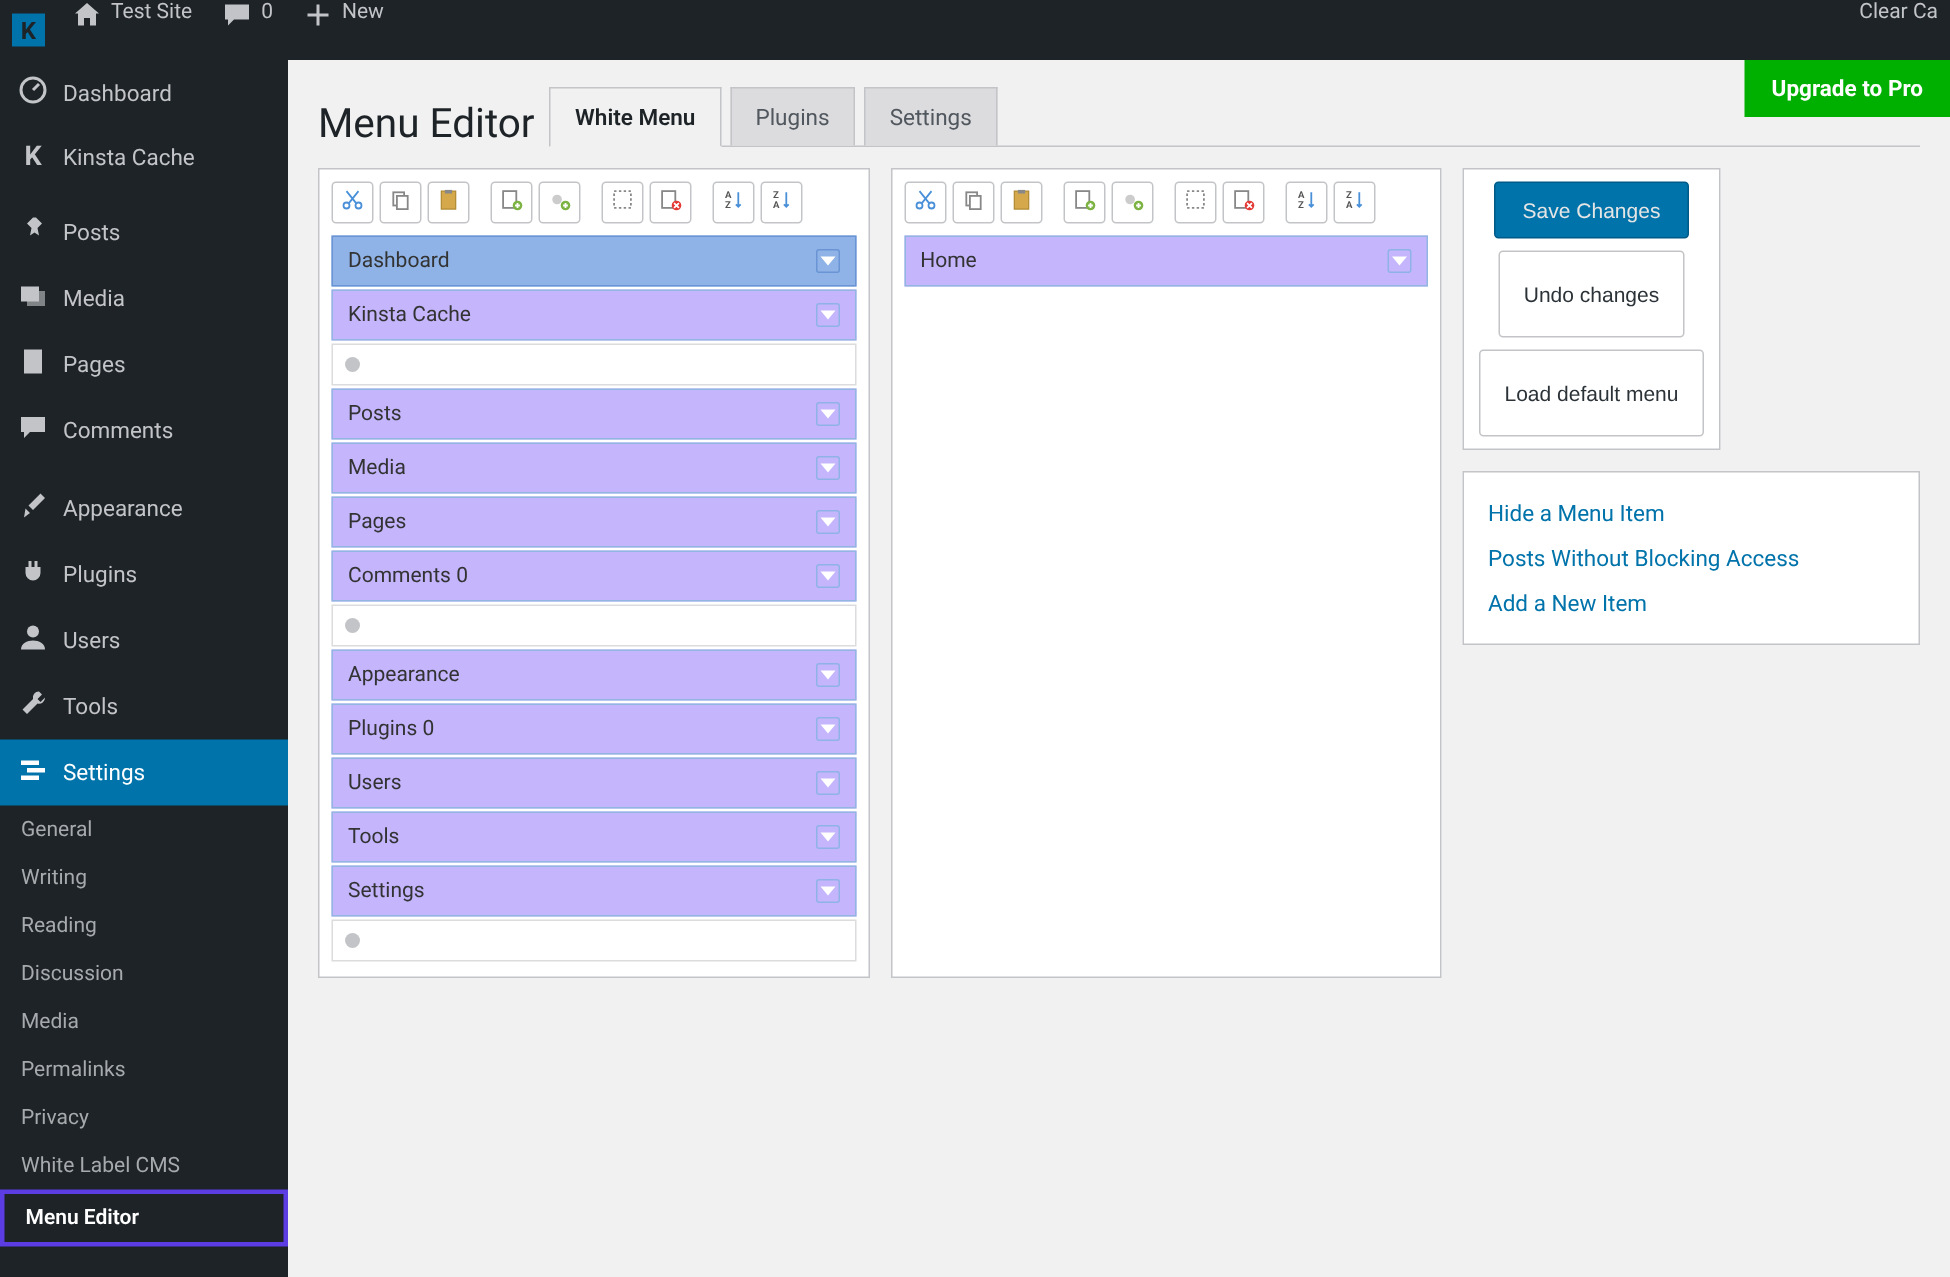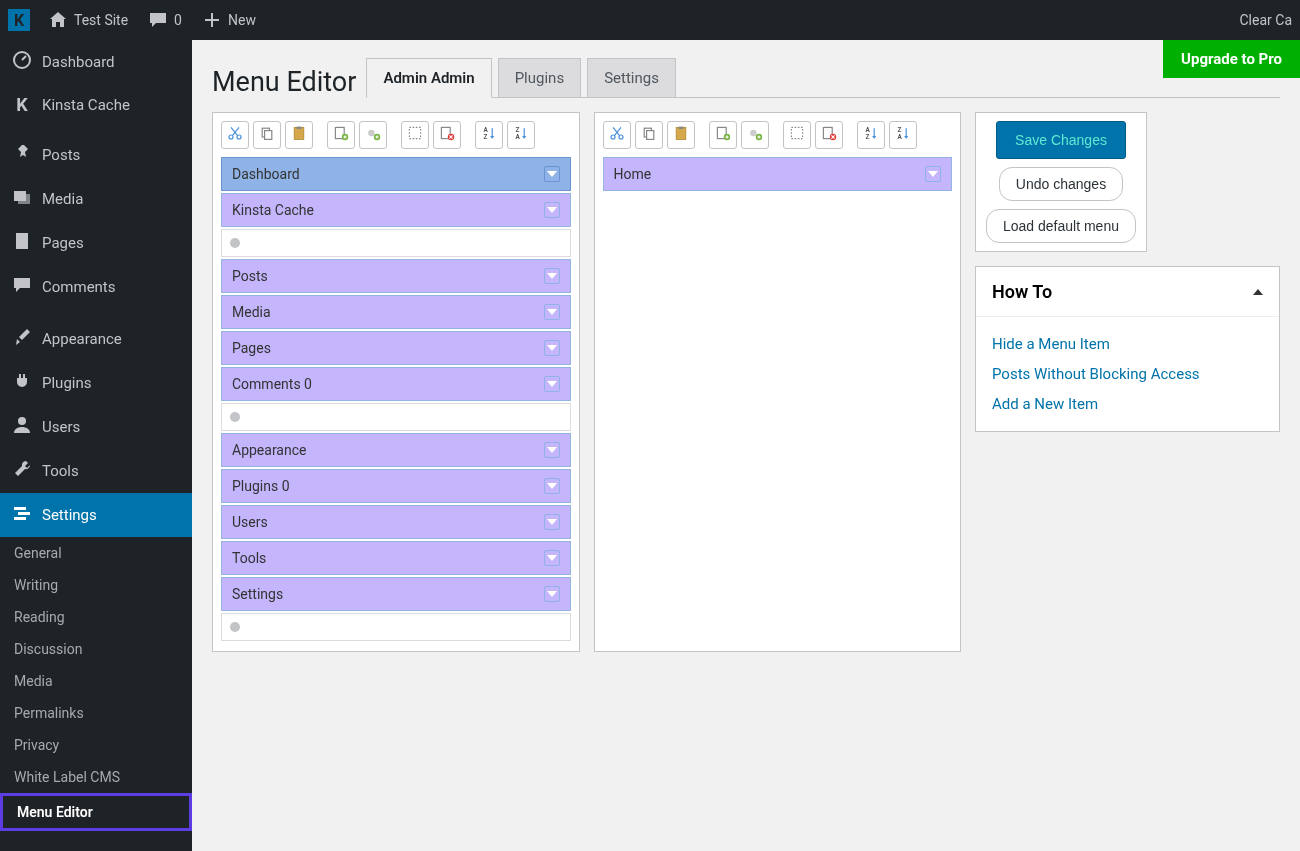--- a/index.html
+++ b/index.html
@@ -1,19 +1,19 @@
 <!DOCTYPE html>
 <html><head>
 <meta charset="utf-8">
 <style>
 * { margin: 0; padding: 0; box-sizing: border-box; }
 body { font-family: -apple-system, BlinkMacSystemFont, "Segoe UI", Roboto, sans-serif; background: #f1f1f1; overflow: hidden; }
 .admin-bar { background: #1d2327; height: 40px; color: #c3c4c7; display: flex; align-items: center; font-size: 14px; }
 .admin-bar-left { display: flex; align-items: center; flex: 1; }
-.admin-bar-item { display: flex; align-items: center; padding: 0 10px; height: 40px; cursor: pointer; gap: 6px; }
+.admin-bar-item { display: flex; align-items: flex-start; padding: 0 10px; height: 40px; cursor: pointer; gap: 6px; }
 .admin-bar-right { margin-left: auto; padding-right: 8px; }
 .kinsta-logo { width: 22px; height: 22px; background: #0073aa; color: #1d2327; display: flex; align-items: center; justify-content: center; font-weight: bold; font-size: 16px; margin: 0 8px; }
 .layout { display: flex; height: calc(100vh - 40px); }
 .sidebar { width: 192px; background: #1d2327; color: #c3c4c7; overflow-y: auto; }
 .sidebar-item { display: flex; align-items: center; padding: 10px 12px; cursor: pointer; font-size: 15px; gap: 10px; }
 .sidebar-item.active { background: #0073aa; color: #fff; position: relative; }
 .sidebar-item.active::after { content: ''; position: absolute; right: -8px; top: 50%; transform: translateY(-50%); border: 8px solid transparent; border-right-color: #f1f1f1; }
 .sidebar-sep { height: 8px; }
 .submenu-item { padding: 8px 14px; font-size: 14px; color: #a7aaad; cursor: pointer; }
 .submenu-item.current { color: #fff; font-weight: 600; background: #1d2327; }
@@ -33,22 +33,22 @@
 .toolbar { display: flex; gap: 4px; margin-bottom: 8px; flex-wrap: wrap; }
 .tool-btn { width: 28px; height: 28px; border: 1px solid #c3c4c7; background: #fff; display: flex; align-items: center; justify-content: center; cursor: pointer; border-radius: 3px; }
 .tool-btn svg { width: 16px; height: 16px; }
 .tool-sep { width: 6px; }
 .menu-item { background: #c4b5fd; border: 1px solid #93b5e2; padding: 8px 10px; margin-bottom: 2px; display: flex; align-items: center; justify-content: space-between; cursor: pointer; font-size: 14px; color: #333; }
 .menu-item.selected { background: #8fb3e6; border-color: #6a94d4; }
 .menu-item .arrow { border: 1px solid #8fb3e6; width: 16px; height: 16px; display: flex; align-items: center; justify-content: center; border-radius: 2px; }
 .menu-item.selected .arrow { border-color: #6a94d4; }
 .menu-sep { height: 28px; border: 1px solid #dcdcde; margin-bottom: 2px; display: flex; align-items: center; padding: 0 8px; }
 .menu-sep-dot { width: 10px; height: 10px; border-radius: 50%; background: #c3c4c7; }
-.btn-primary { background: #0073aa; color: #5eead4; border: 1px solid #005a87; padding: 10px 18px; border-radius: 3px; cursor: pointer; font-size: 14px; font-weight: 400; }
-.btn-secondary { background: #fff; color: #2c3338; border: 1px solid #c3c4c7; padding: 8px 16px; border-radius: 13px; cursor: pointer; font-size: 14px; }
+.btn-primary { background: #0073aa; color: #e5e5e5; border: 1px solid #005a87; padding: 10px 18px; border-radius: 3px; cursor: pointer; font-size: 14px; font-weight: 400; }
+.btn-secondary { background: #fff; color: #2c3338; border: 1px solid #c3c4c7; padding: 20px 16px; border-radius: 3px; cursor: pointer; font-size: 14px; }
 .howto-panel { background: #fff; border: 1px solid #c3c4c7; width: 305px; margin-top: 14px; }
 .howto-header { padding: 14px 16px; font-size: 18px; font-weight: 600; display: flex; justify-content: space-between; align-items: center; border-bottom: 1px solid #eee; cursor: pointer; }
 .howto-body { padding: 12px 16px; }
 .howto-link { color: #0073aa; font-size: 15px; padding: 6px 0; display: block; cursor: pointer; }
 .icon { width: 20px; height: 20px; fill: currentColor; }
 .tri-down { width: 0; height: 0; border-left: 5px solid transparent; border-right: 5px solid transparent; border-top: 6px solid #fff; }
 .tri-up-small { width: 0; height: 0; border-left: 5px solid transparent; border-right: 5px solid transparent; border-bottom: 6px solid #333; }
 </style>
 </head>
 <body>
@@ -164,21 +164,21 @@
       <div class="submenu-item">White Label CMS</div>
       <div class="submenu-item current highlighted">Menu Editor</div>
     </div>
 
   <div class="content">
     <div class="upgrade-btn">Upgrade to Pro</div>
 
     <div class="header-row">
       <h1 class="page-title">Menu Editor</h1>
       <div class="tabs" id="tabs">
-          <div class="tab active">Admin Admin</div>
+          <div class="tab active">White Menu</div>
           <div class="tab">Plugins</div>
           <div class="tab">Settings</div>
         </div>
     </div>
 
     <div class="main-grid">
 
       <div class="panel panel-left">
         <div class="toolbar" id="toolbar1">
             <div class="tool-btn">
@@ -398,24 +398,20 @@
           </div>
       </div>
 
       <div style="display:flex; flex-direction:column;">
         <div class="panel panel-right">
           <button class="btn-primary">Save Changes</button>
           <button class="btn-secondary">Undo changes</button>
           <button class="btn-secondary">Load default menu</button>
         </div>
         <div class="howto-panel">
-          <div class="howto-header">
-            <span>How To</span>
-            <span class="tri-up-small"></span>
-          </div>
           <div class="howto-body" id="howto-links">
               <div class="howto-link">Hide a Menu Item</div>
               <div class="howto-link">Posts Without Blocking Access</div>
               <div class="howto-link">Add a New Item</div>
             </div>
         </div>
       </div>
     </div>
   </div>
 </div>

